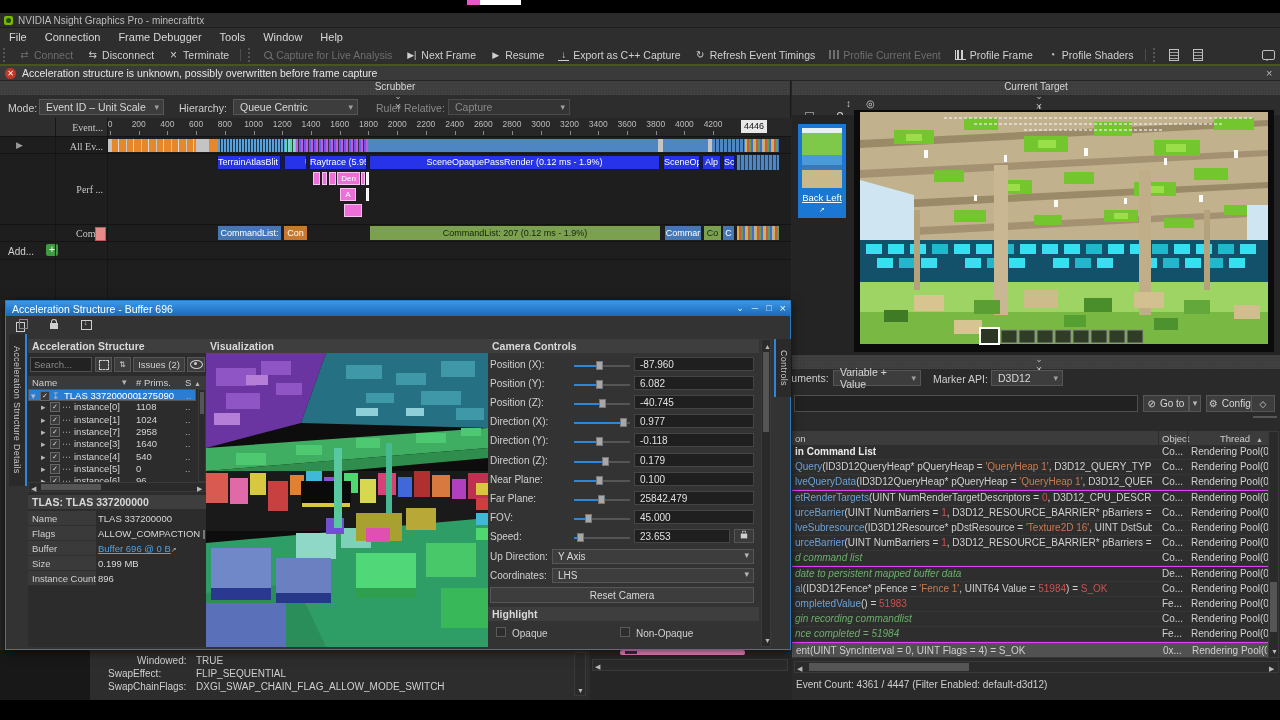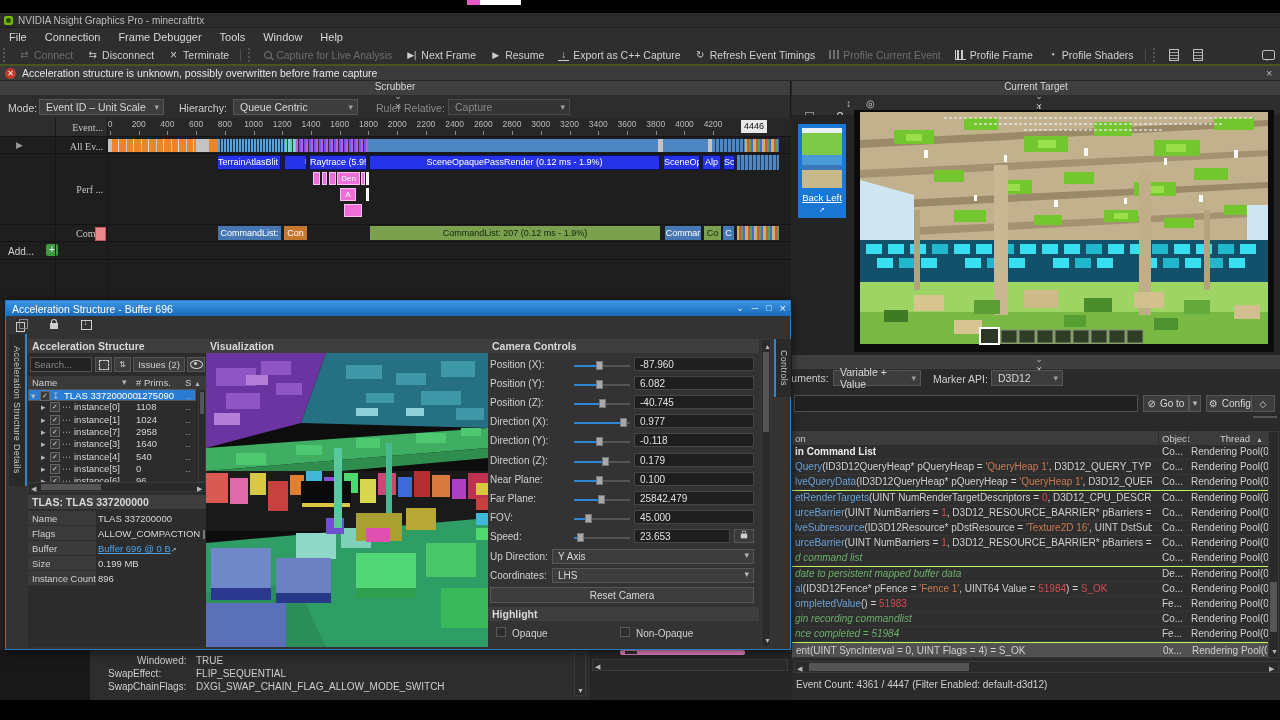--- a/index.html
+++ b/index.html
@@ -587,21 +587,21 @@
       </div>
 
     <div class="a colhdr" style="left:0;top:76px;width:476px;height:14px;">
       <span class="a" style="left:3px;top:2px;">on</span>
       <span class="a" style="left:370px;top:2px;">Object</span>
       <span class="a" style="left:428px;top:2px;">Thread</span>
       <span class="a gi gi-up" style="left:464px;top:4px;"></span>
       <span class="a" style="left:366px;top:0;width:1px;height:14px;background:#2c2c2c;"></span>
       <span class="a" style="left:395px;top:0;width:1px;height:14px;background:#2c2c2c;"></span>
     </div>
-    <div class="a" id="event-rows" style="left:0;top:90px;width:476px;height:213px;background:#bef264;">
+    <div class="a" id="event-rows" style="left:0;top:90px;width:476px;height:213px;background:#d946ef;">
         <div class="evrow" style="top: 0px;">
           <span class="fnc"><span class="c-wb">in Command List</span></span>
           <span class="obj">Co...</span>
           <span class="thr">Rendering Pool(0)</span>
         </div>
         <div class="evrow" style="top: 15.2px;">
           <span class="fnc"><span class="c-fn">Query</span><span class="c-w">(ID3D12QueryHeap* pQueryHeap = </span><span class="c-str">'QueryHeap 1'</span><span class="c-w">, D3D12_QUERY_TYPE Type = </span></span>
           <span class="obj">Co...</span>
           <span class="thr">Rendering Pool(0)</span>
         </div>

